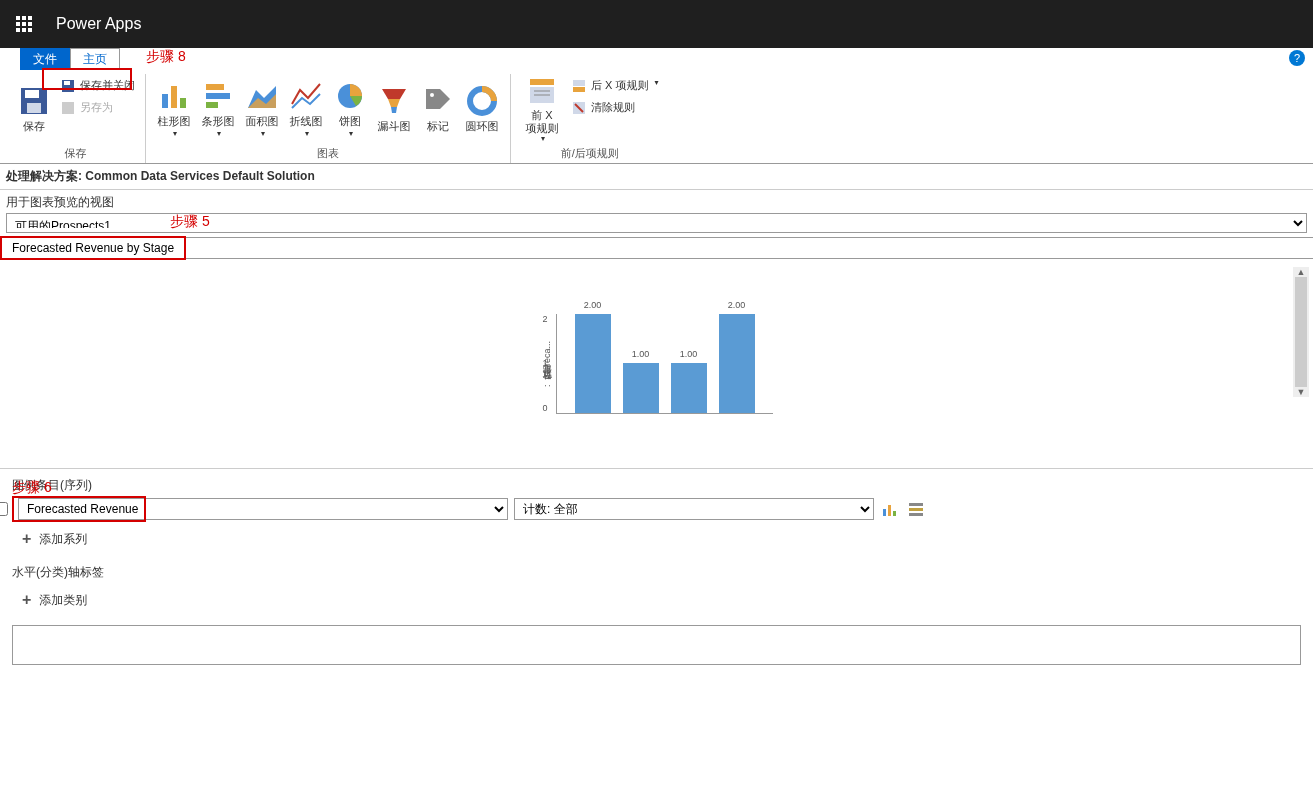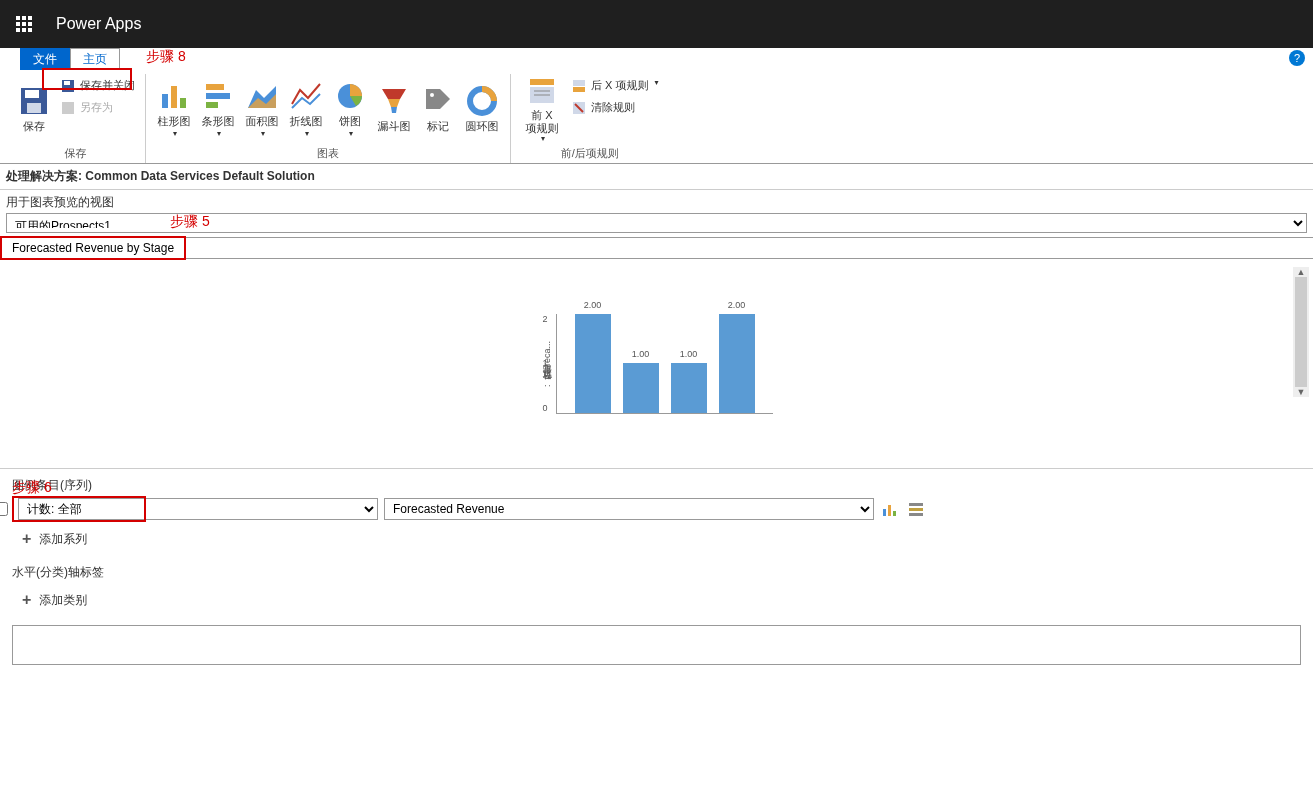--- a/index.html
+++ b/index.html
@@ -293,22 +293,22 @@
   </div>
 </div>
 
 <div class="config" style="position:relative">
   <div style="display:flex;align-items:center;gap:30px">
     <div class="cfg-label">图例条目(序列)</div>
     <div class="redlabel">步骤 6</div>
   </div>
   <div class="cfg-row" style="position:relative">
     <input type="checkbox" class="checkbox" style="">
+    <select class="cfg-select w1"><option>Forecasted Revenue</option></select>
     <select class="cfg-select w2"><option>计数: 全部</option></select>
-    <select class="cfg-select w1"><option>Forecasted Revenue</option></select>
     <div class="icon-btn">
         <svg width="16" height="16" viewBox="0 0 16 16">
           <rect x="1" y="8" width="3" height="7" fill="#4a90d9"></rect>
           <rect x="6" y="4" width="3" height="11" fill="#e8a33d"></rect>
           <rect x="11" y="10" width="3" height="5" fill="#7cb342"></rect>
         </svg>
       </div>
     <div class="icon-btn">
         <svg width="16" height="16" viewBox="0 0 16 16">
           <rect x="1" y="2" width="14" height="3" fill="#888"></rect>

